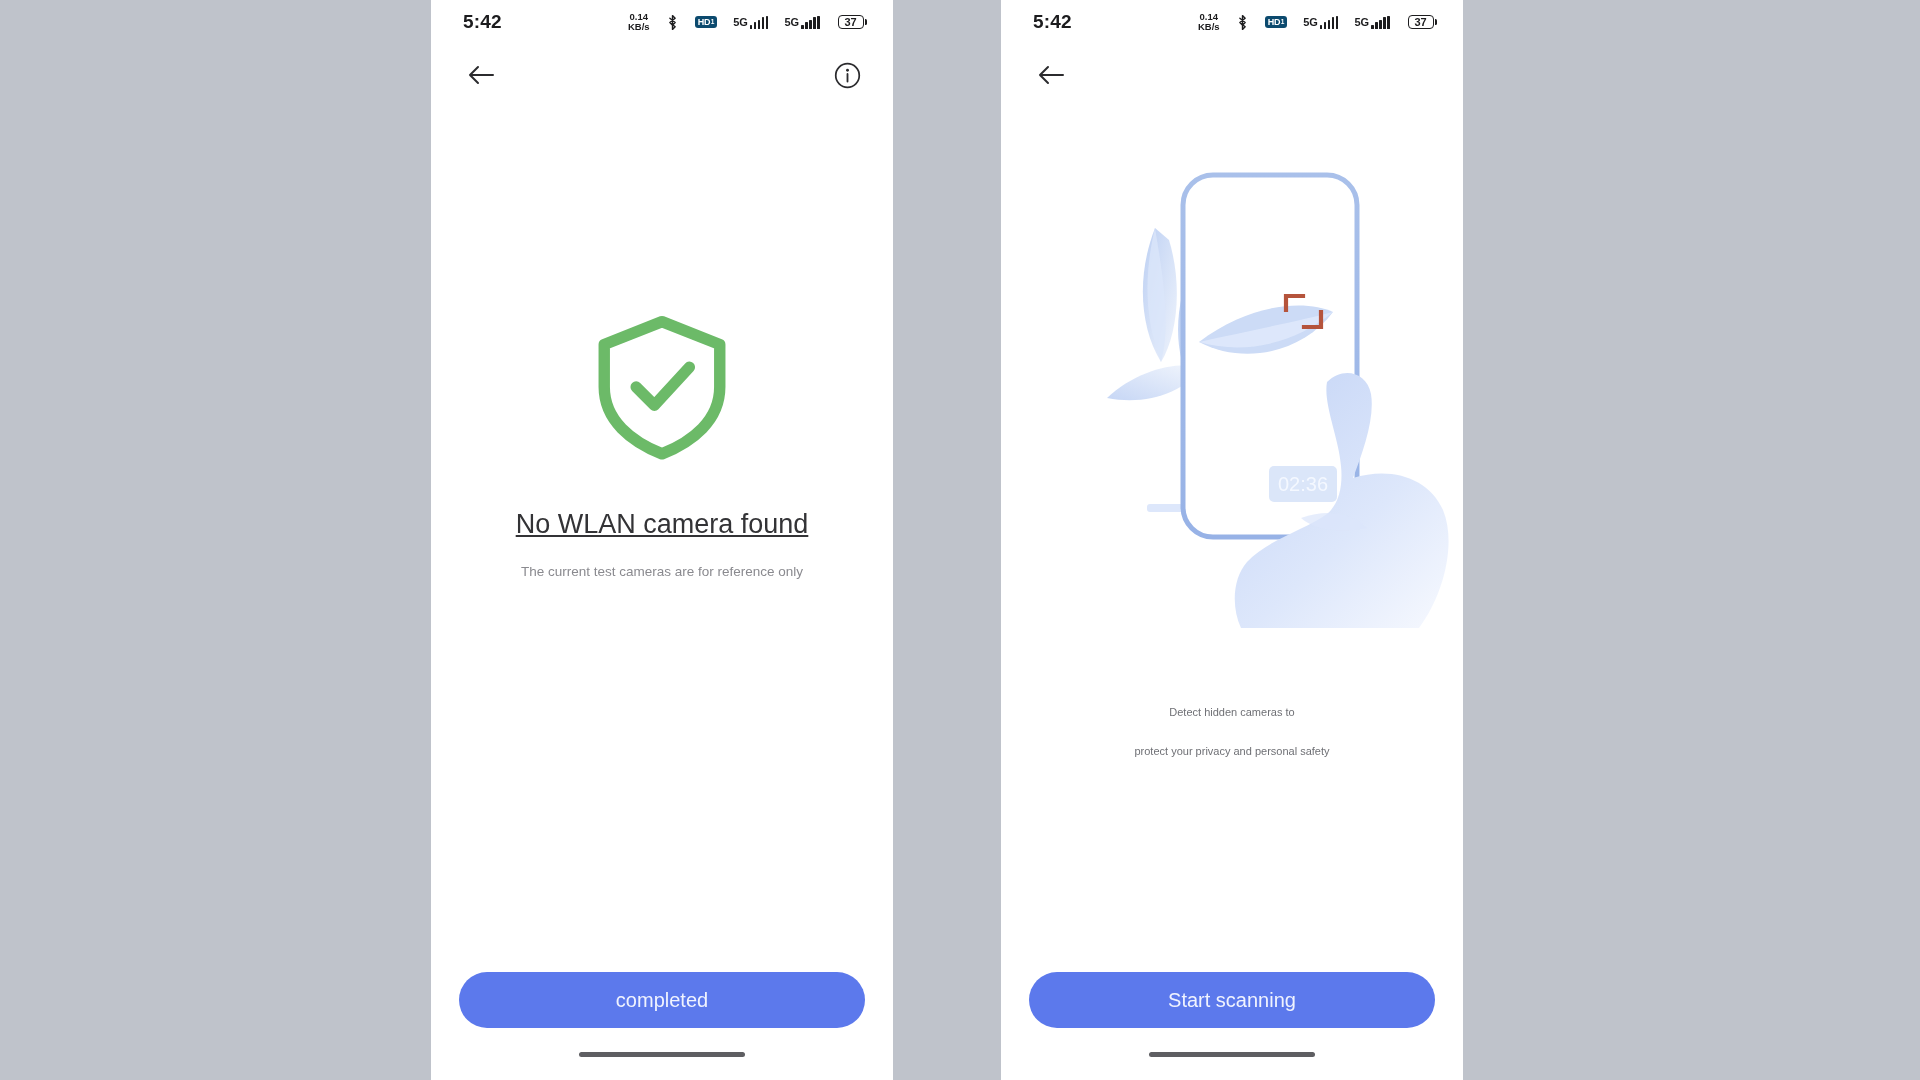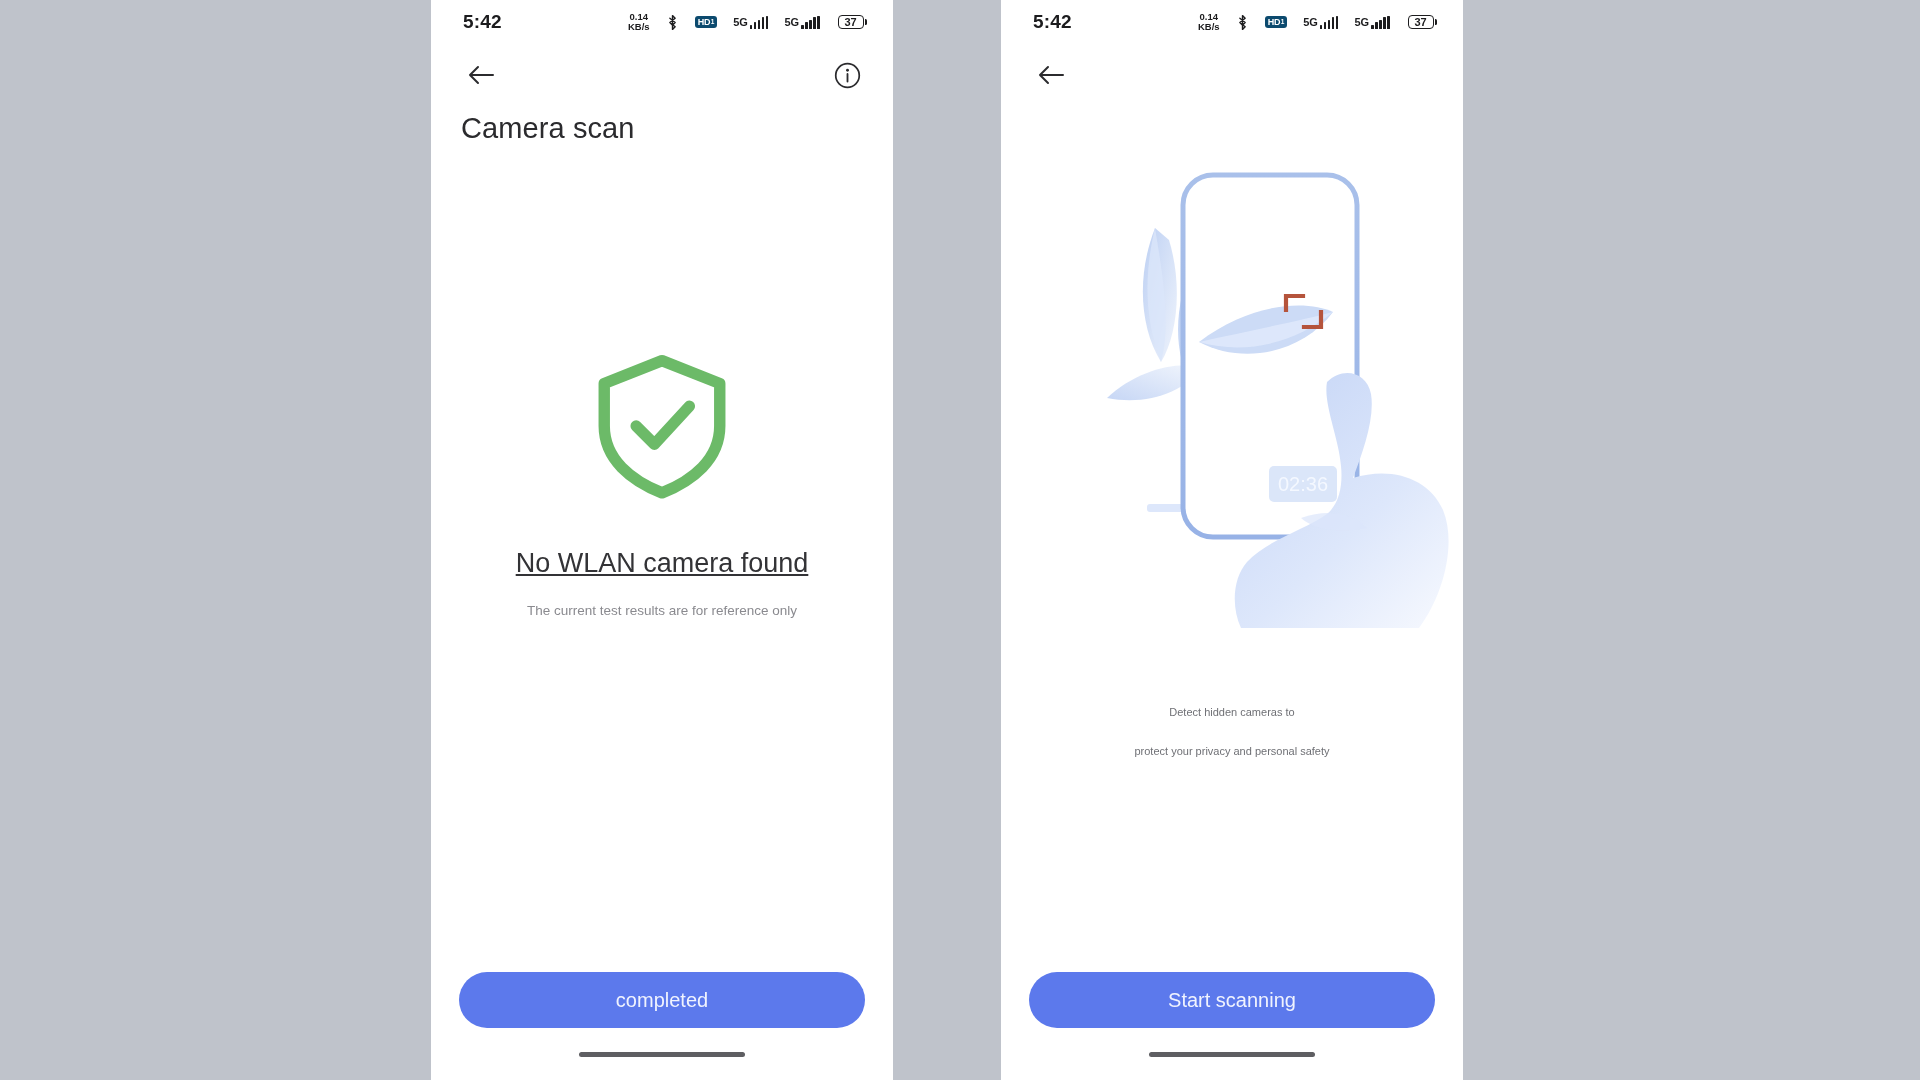--- a/index.html
+++ b/index.html
@@ -292,32 +292,31 @@
       </div>
       <div class="icon-btn">
         <svg class="info-ico" viewBox="0 0 28 28">
           <circle cx="14" cy="14" r="12.2" fill="none" stroke="#2b2b2e" stroke-width="1.8"></circle>
           <circle cx="14" cy="8.6" r="1.5" fill="#2b2b2e"></circle>
           <path d="M14 12.4 V20.2" stroke="#2b2b2e" stroke-width="1.9" stroke-linecap="round"></path>
         </svg>
       </div>
     </div>
 
-    <div class="page-title">Camera scan</div>
 
     <div class="body-area">
       <div class="result-block">
         <div class="shield-wrap">
           <svg viewBox="0 0 100 100">
             <path d="M50 7 L88 22 V50 C88 72 70 86 50 94 C30 86 12 72 12 50 V22 Z" fill="none" stroke="#6cba68" stroke-width="7.5" stroke-linejoin="round"></path>
             <path d="M33 50 L45 62 L68 37" fill="none" stroke="#6cba68" stroke-width="7.5" stroke-linecap="round" stroke-linejoin="round"></path>
           </svg>
         </div>
         <div class="result-title">No WLAN camera found</div>
-        <div class="result-sub">The current test results are for reference only</div>
+        <div class="result-sub">The current test cameras are for reference only</div>
       </div>
     </div>
 
     <div class="cta-area">
       <button class="cta-btn">completed</button>
     </div>
 
     <div class="home-ind-area">
       <div class="home-ind"></div>
     </div>

